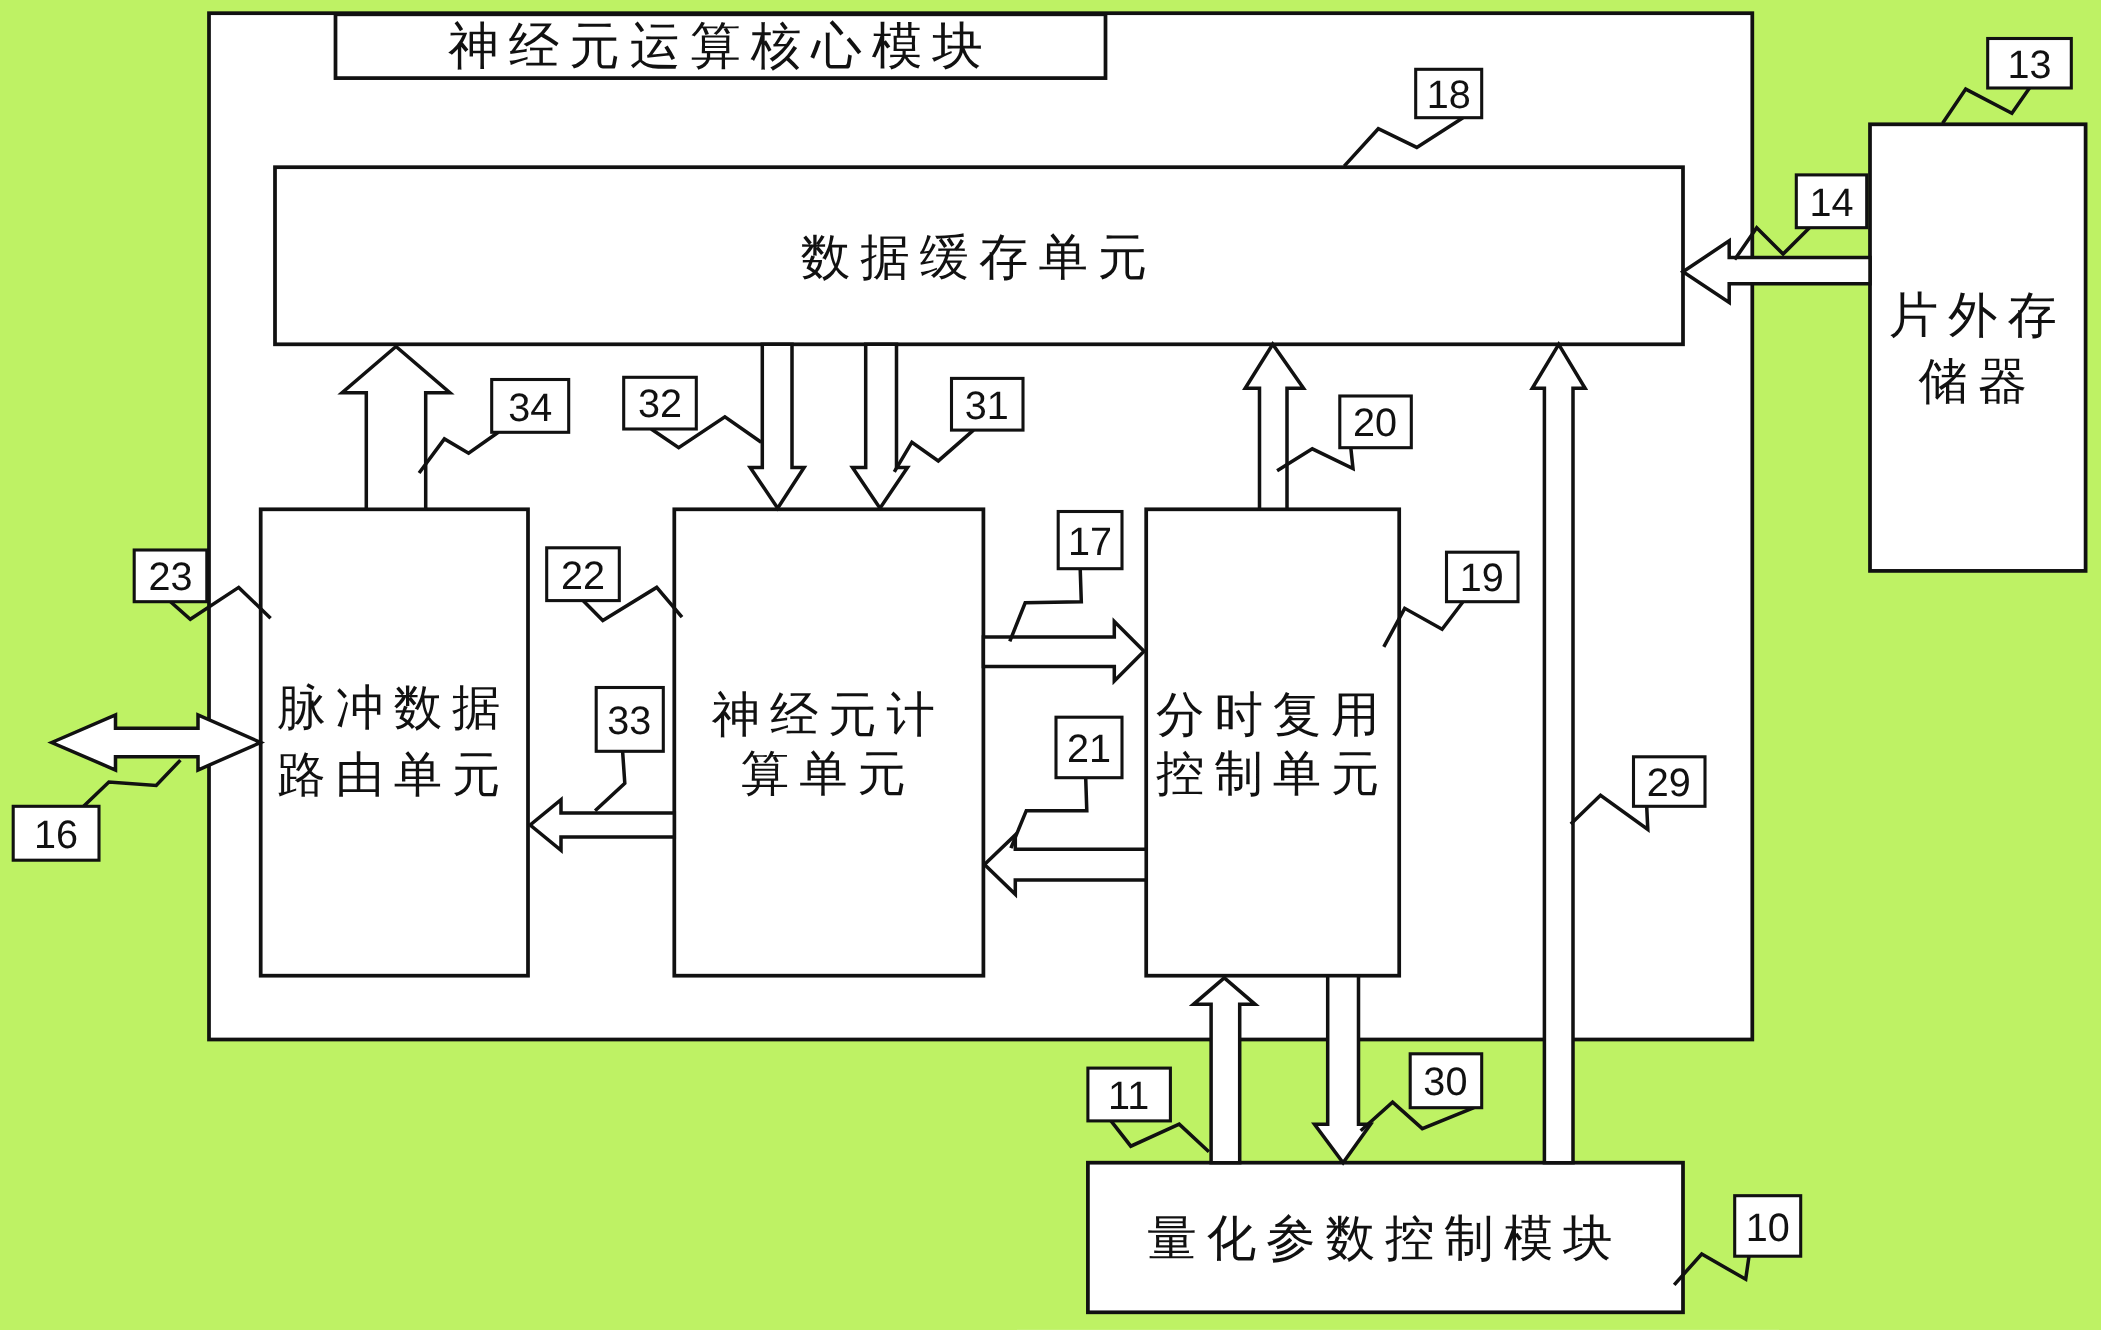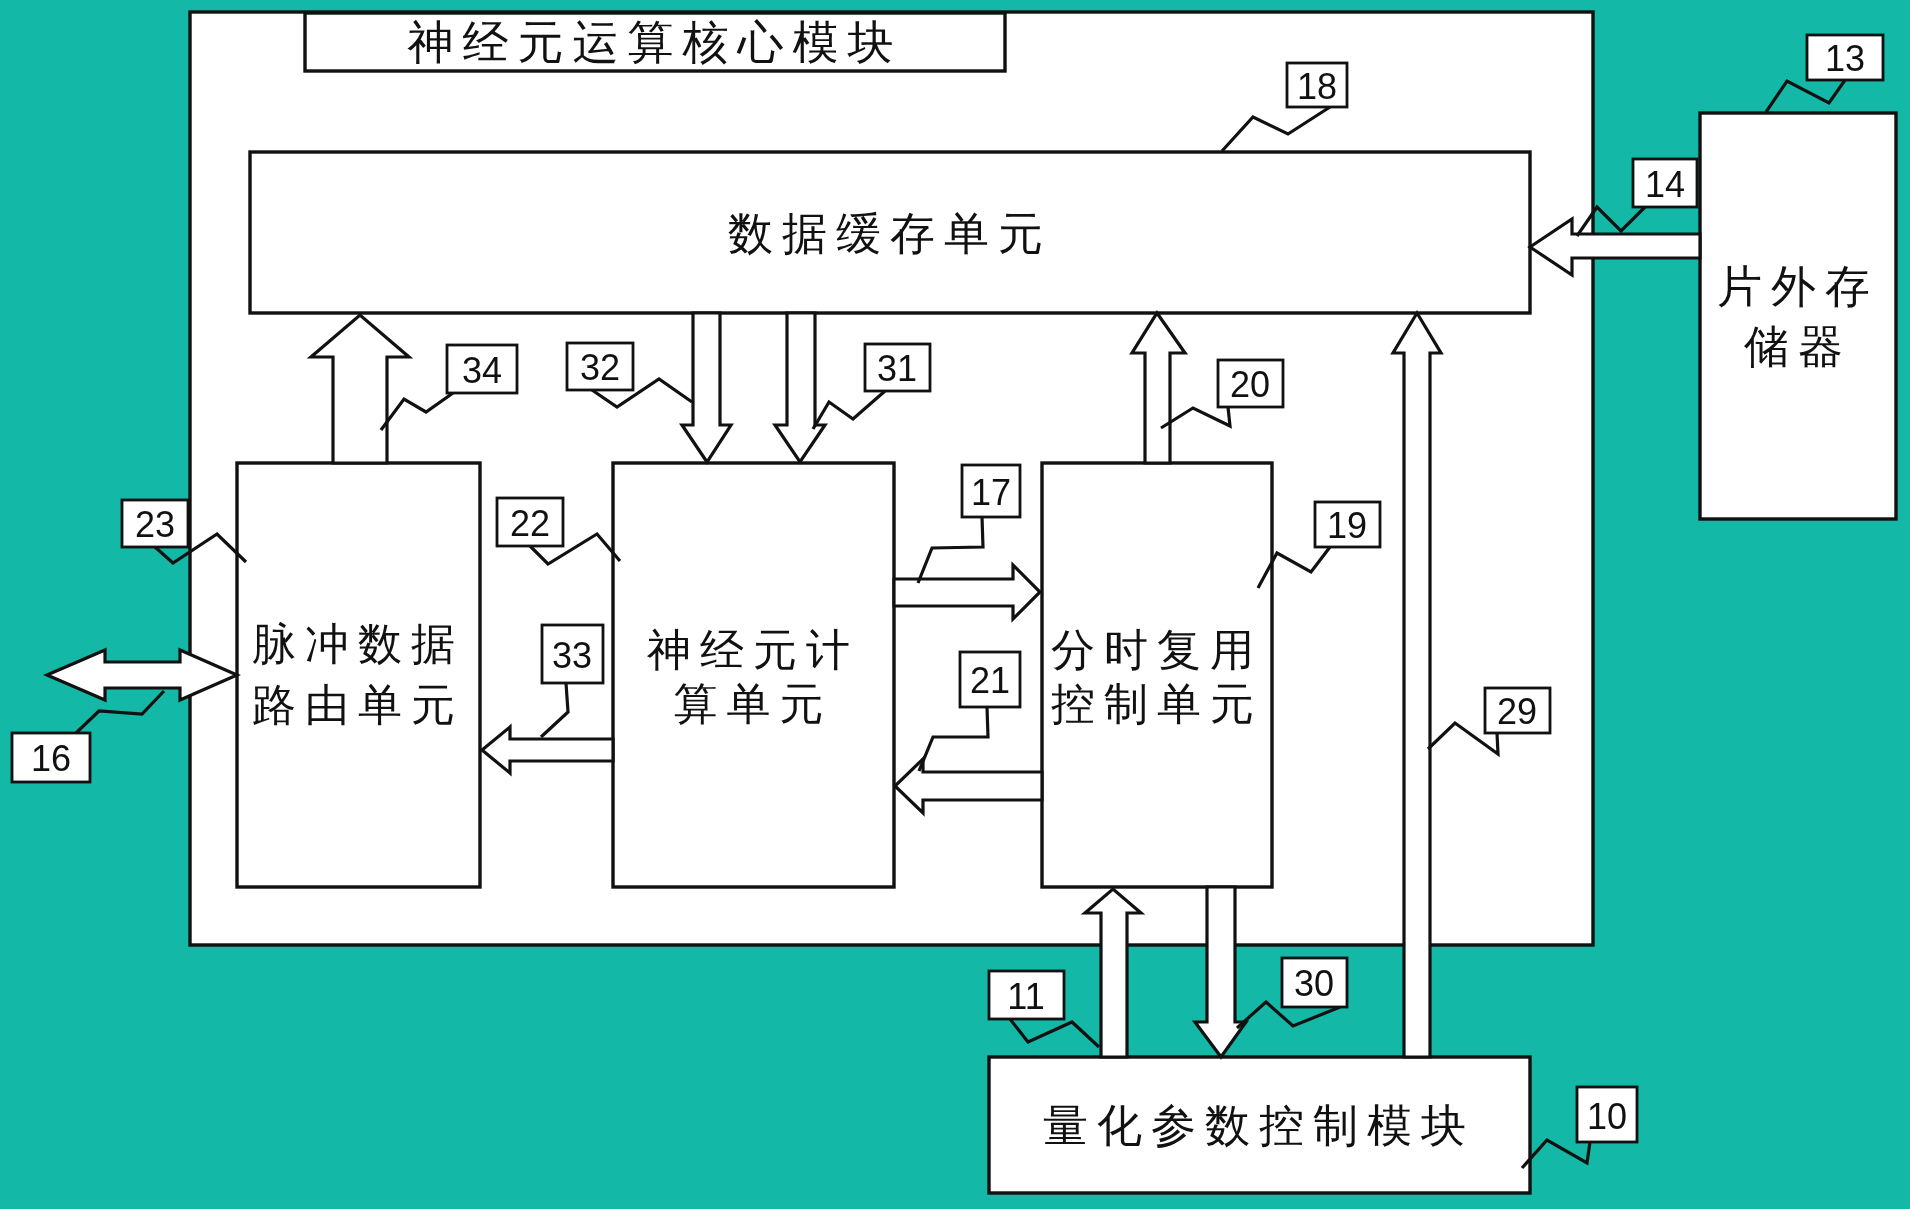--- a/index.html
+++ b/index.html
@@ -3,21 +3,21 @@
 <meta charset="utf-8">
 <style>
   html, body {
     margin: 0;
     padding: 0;
     background: #ffffff;
   }
   .stage {
     width: 1910px;
     height: 1209px;
-    background: #14b8a6;
+    background: #bef264;
     position: relative;
     overflow: hidden;
   }
   svg { display: block; }
   .box {
     fill: #ffffff;
     stroke: #111111;
     stroke-width: 3.4;
   }
   .refbox {

